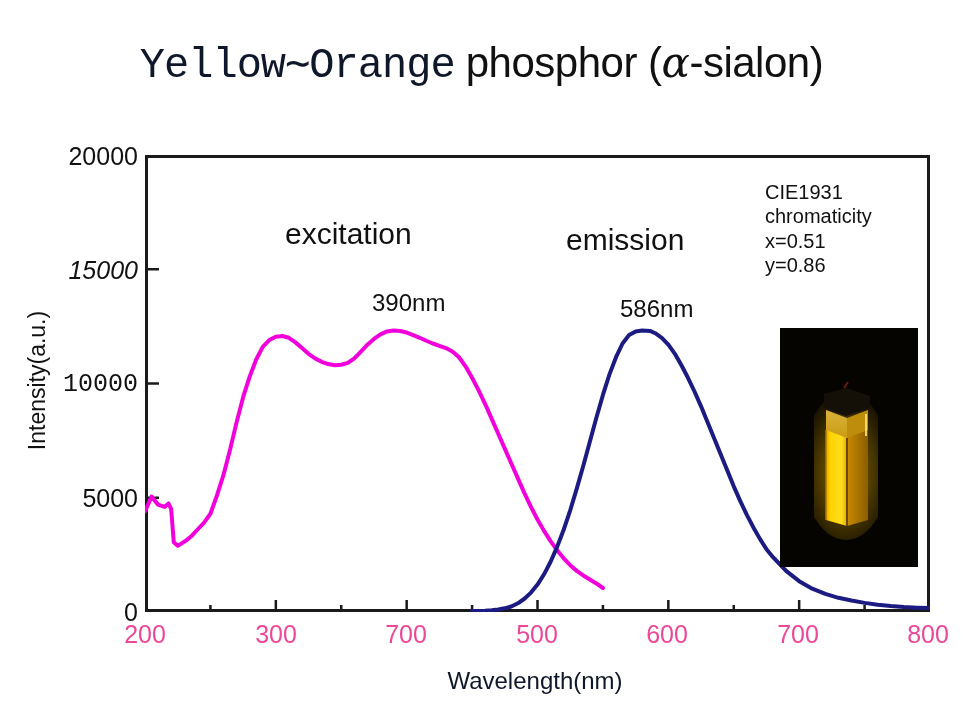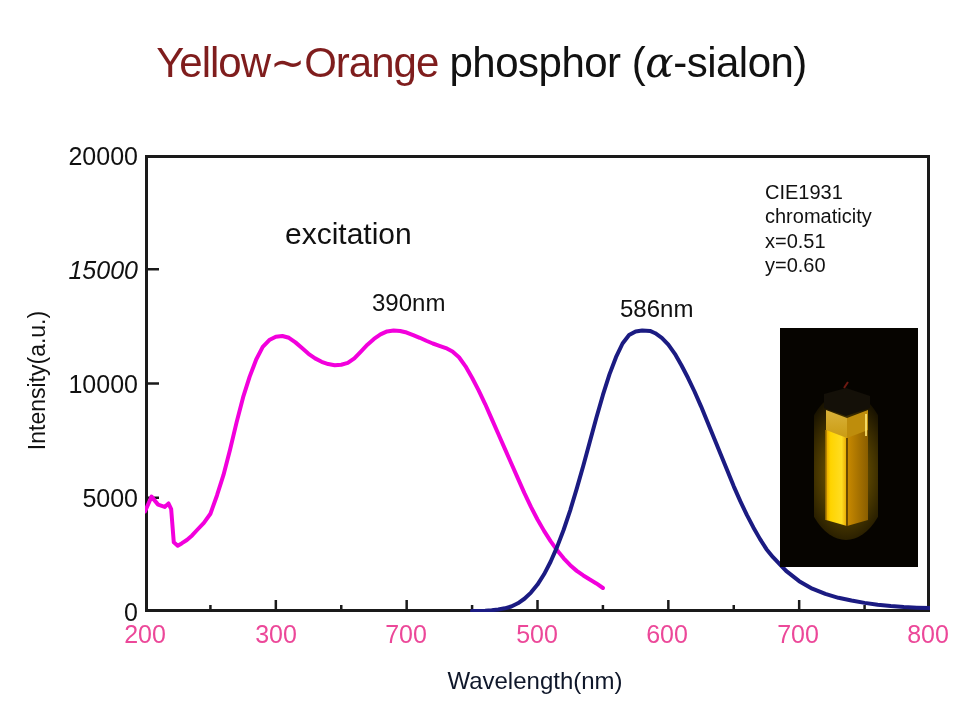--- a/index.html
+++ b/index.html
@@ -10,21 +10,21 @@
   }
   #root{position:absolute;left:0;top:0;width:963px;height:708px;}
 
   
   .title{
     position:absolute;left:0;top:40px;width:963px;
     text-align:center;
     font-size:42px;font-weight:400;line-height:1.1;
     white-space:nowrap;
   }
-  .title .yellow{color:#7f1d1d;letter-spacing:-1px;}
+  .title .yellow{color:#0f172a;letter-spacing:-1px;font-family:Liberation Mono, monospace;}
   .title .black{color:#111111;letter-spacing:-0.5px;}
   .title .alpha{font-style:italic;font-family:"DejaVu Serif",serif;}
 
   
   .plot-wrap{position:absolute;left:0;top:12px;width:887px;height:708px;}
   .plot-frame{
     position:absolute;left:145px;top:143px;width:785px;height:457px;
     border:3px solid #1a1a1a;box-sizing:border-box;background:#fff;
   }
   svg.curves{position:absolute;left:145px;top:143px;width:785px;height:457px;}
@@ -77,21 +77,21 @@
 
   <div class="title">
     <span class="yellow">Yellow∼Orange</span><span class="black"> phosphor (</span><span class="black alpha">α</span><span class="black">-sialon)</span>
   </div>
 
   <div class="plot-wrap">
 
     <div class="ytick-holder">
       <div class="ytick" style="top:130px;">20000</div>
       <div class="ytick" style="top:244px;font-style:italic;">15000</div>
-      <div class="ytick" style="top:358px;">10000</div>
+      <div class="ytick" style="top:358px;font-family:Liberation Mono, monospace;">10000</div>
       <div class="ytick" style="top:472px;">5000</div>
       <div class="ytick" style="top:586px;">0</div>
     </div>
 
     <div class="ylabel">Intensity(a.u.)</div>
 
     <div class="plot-frame"></div>
 
     <svg class="curves" viewBox="0 0 785 457" preserveAspectRatio="none">
       <g id="tickmarks">
@@ -119,27 +119,28 @@
     <div class="xtick" style="left:346px;">700</div>
     <div class="xtick" style="left:477px;">500</div>
     <div class="xtick" style="left:607px;">600</div>
     <div class="xtick" style="left:738px;">700</div>
     <div class="xtick" style="left:868px;">800</div>
 
     <div class="xlabel">Wavelength(nm)</div>
 
     <div class="anno anno-excitation">excitation</div>
     <div class="anno anno-exc-peak">390nm</div>
+    <div class="anno anno-emission">emission</div>
     <div class="anno anno-emi-peak">586nm</div>
 
     <div class="cie">
       <div>CIE1931</div>
       <div>chromaticity</div>
       <div>x=0.51</div>
-      <div>y=0.60</div>
+      <div>y=0.86</div>
     </div>
 
     <div class="inset">
       <svg class="cuvette" viewBox="0 0 64 160">
         <defs>
           <linearGradient id="gFront" x1="0" y1="0" x2="1" y2="0">
             <stop offset="0%" stop-color="#E8A800"></stop>
             <stop offset="22%" stop-color="#FFD400"></stop>
             <stop offset="75%" stop-color="#FFDD22"></stop>
             <stop offset="100%" stop-color="#E5A400"></stop>

